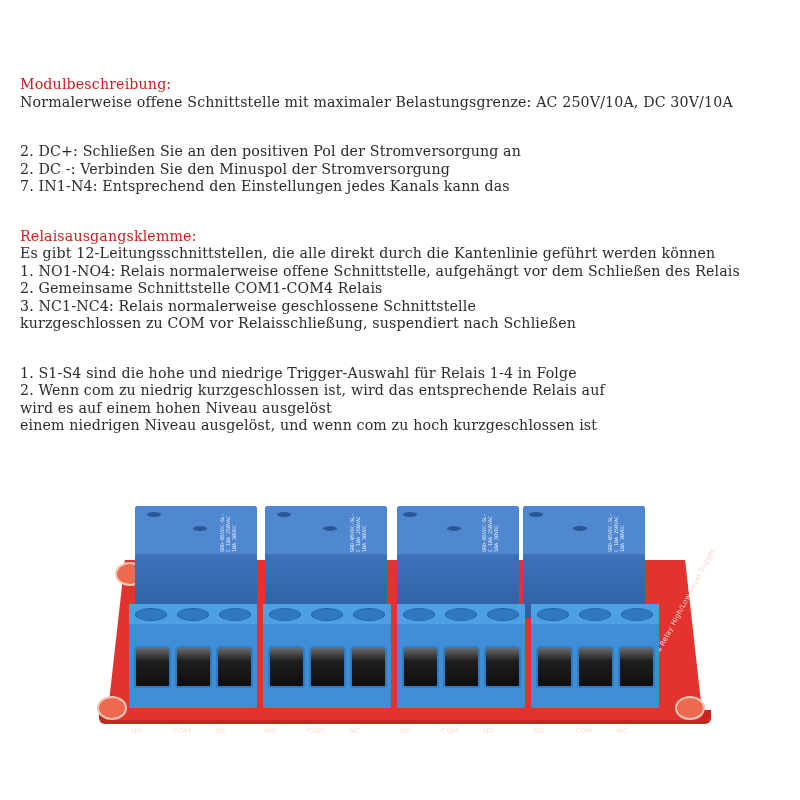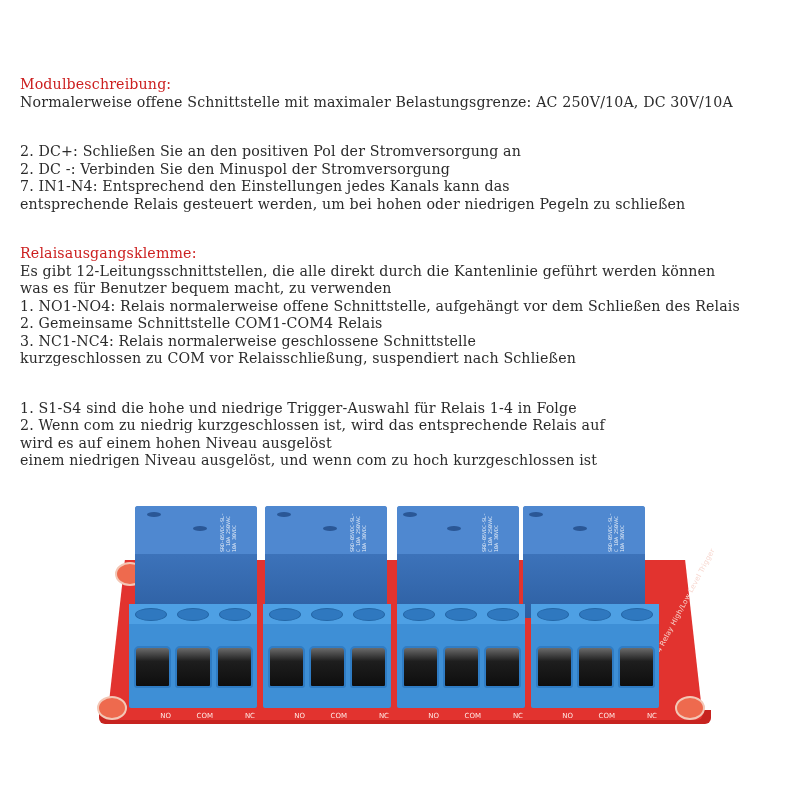--- a/index.html
+++ b/index.html
@@ -61,42 +61,40 @@
     .terminal .screw {
       position: absolute; top: 4px; width: 30px; height: 11px; border-radius: 50%;
       background: #2f78bf; border: 1px solid #2466a6;
     }
     .terminal .slot {
       position: absolute; top: 42px; width: 33px; height: 38px;
       background: linear-gradient(#6b6b6b, #1e1e1e 35%, #0e0e0e 100%);
       border-radius: 5px 5px 3px 3px; border: 2px solid #2f7cc4;
     }
     .pin-label {
-      position: absolute; top: 212px; width: 40px; text-align: right;
-      color: #ffe9e4; font-family: "DejaVu Sans", sans-serif; font-size: 7px; font-weight: normal;
+      position: absolute; top: 227px; width: 40px; text-align: left;
+      color: #ffe9e4; font-family: "DejaVu Sans", sans-serif; font-size: 7px; font-weight: bold;
     }
   </style>
 </head>
 <body>
 
 <div class="doc">
   <div class="section">
     <div class="line heading">Modulbeschreibung:</div>
     <div class="line">Normalerweise offene Schnittstelle mit maximaler Belastungsgrenze: AC 250V/10A, DC 30V/10A</div>
   </div>
   <div class="section">
     <div class="line">2. DC+: Schließen Sie an den positiven Pol der Stromversorgung an</div>
     <div class="line">2. DC -: Verbinden Sie den Minuspol der Stromversorgung</div>
     <div class="line">7. IN1-N4: Entsprechend den Einstellungen jedes Kanals kann das</div>
-    <div class="line">entsprechende Relais gesteuert werden, um bei hohen oder niedrigen Pegeln zu schließen</div>
   </div>
   <div class="section">
     <div class="line heading">Relaisausgangsklemme:</div>
     <div class="line">Es gibt 12-Leitungsschnittstellen, die alle direkt durch die Kantenlinie geführt werden können</div>
-    <div class="line">was es für Benutzer bequem macht, zu verwenden</div>
     <div class="line">1. NO1-NO4: Relais normalerweise offene Schnittstelle, aufgehängt vor dem Schließen des Relais</div>
     <div class="line">2. Gemeinsame Schnittstelle COM1-COM4 Relais</div>
     <div class="line">3. NC1-NC4: Relais normalerweise geschlossene Schnittstelle</div>
     <div class="line">kurzgeschlossen zu COM vor Relaisschließung, suspendiert nach Schließen</div>
   </div>
   <div class="section">
     <div class="line">1. S1-S4 sind die hohe und niedrige Trigger-Auswahl für Relais 1-4 in Folge</div>
     <div class="line">2. Wenn com zu niedrig kurzgeschlossen ist, wird das entsprechende Relais auf</div>
     <div class="line">wird es auf einem hohen Niveau ausgelöst</div>
     <div class="line">einem niedrigen Niveau ausgelöst, und wenn com zu hoch kurzgeschlossen ist</div>

